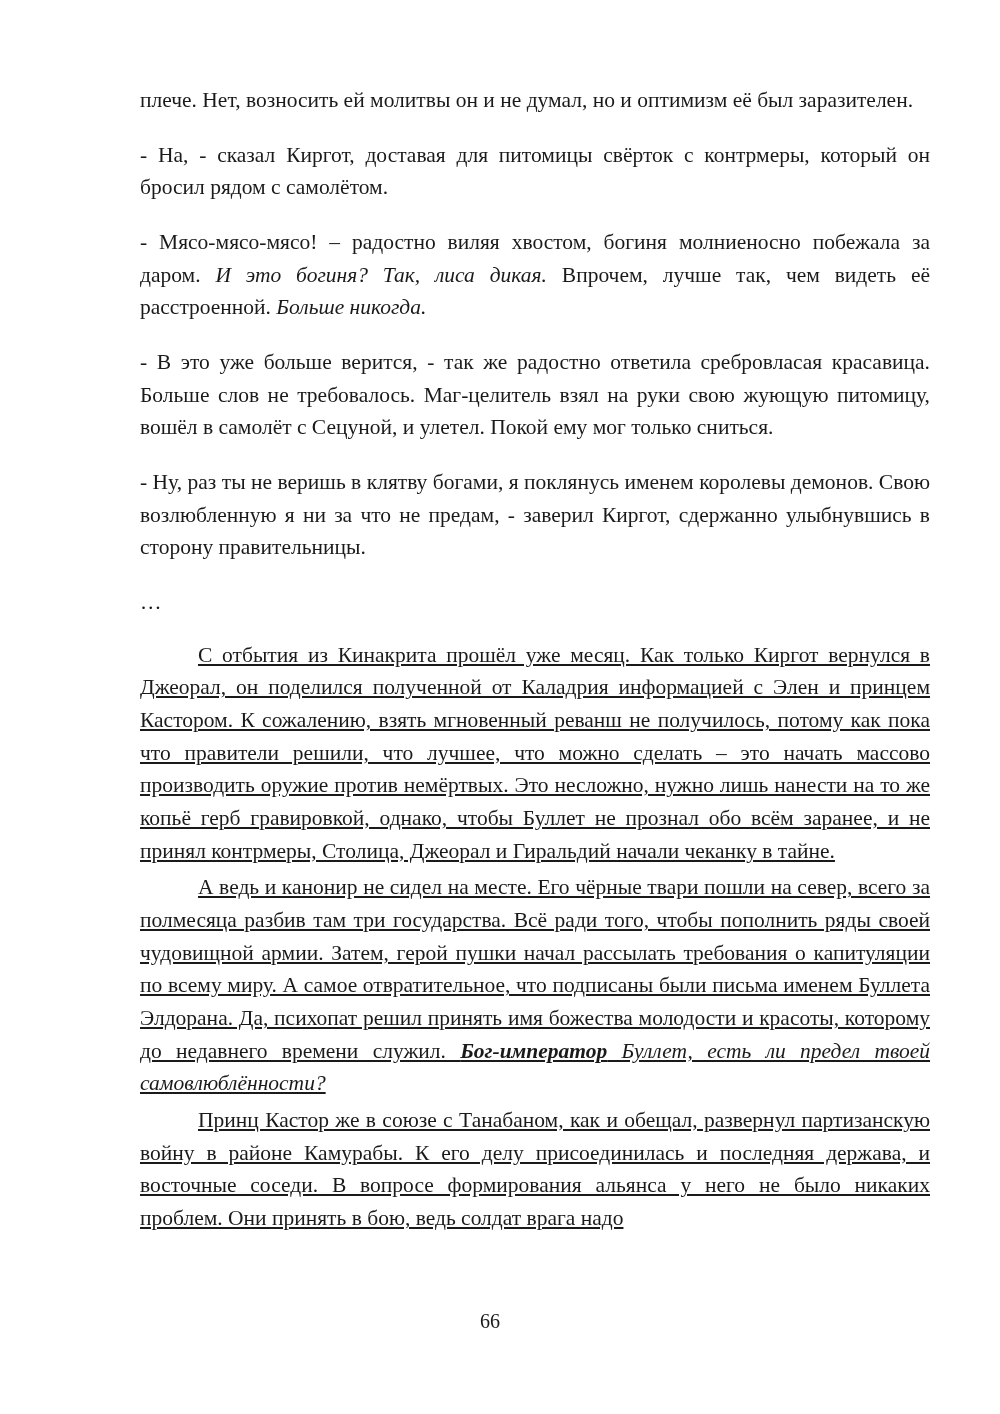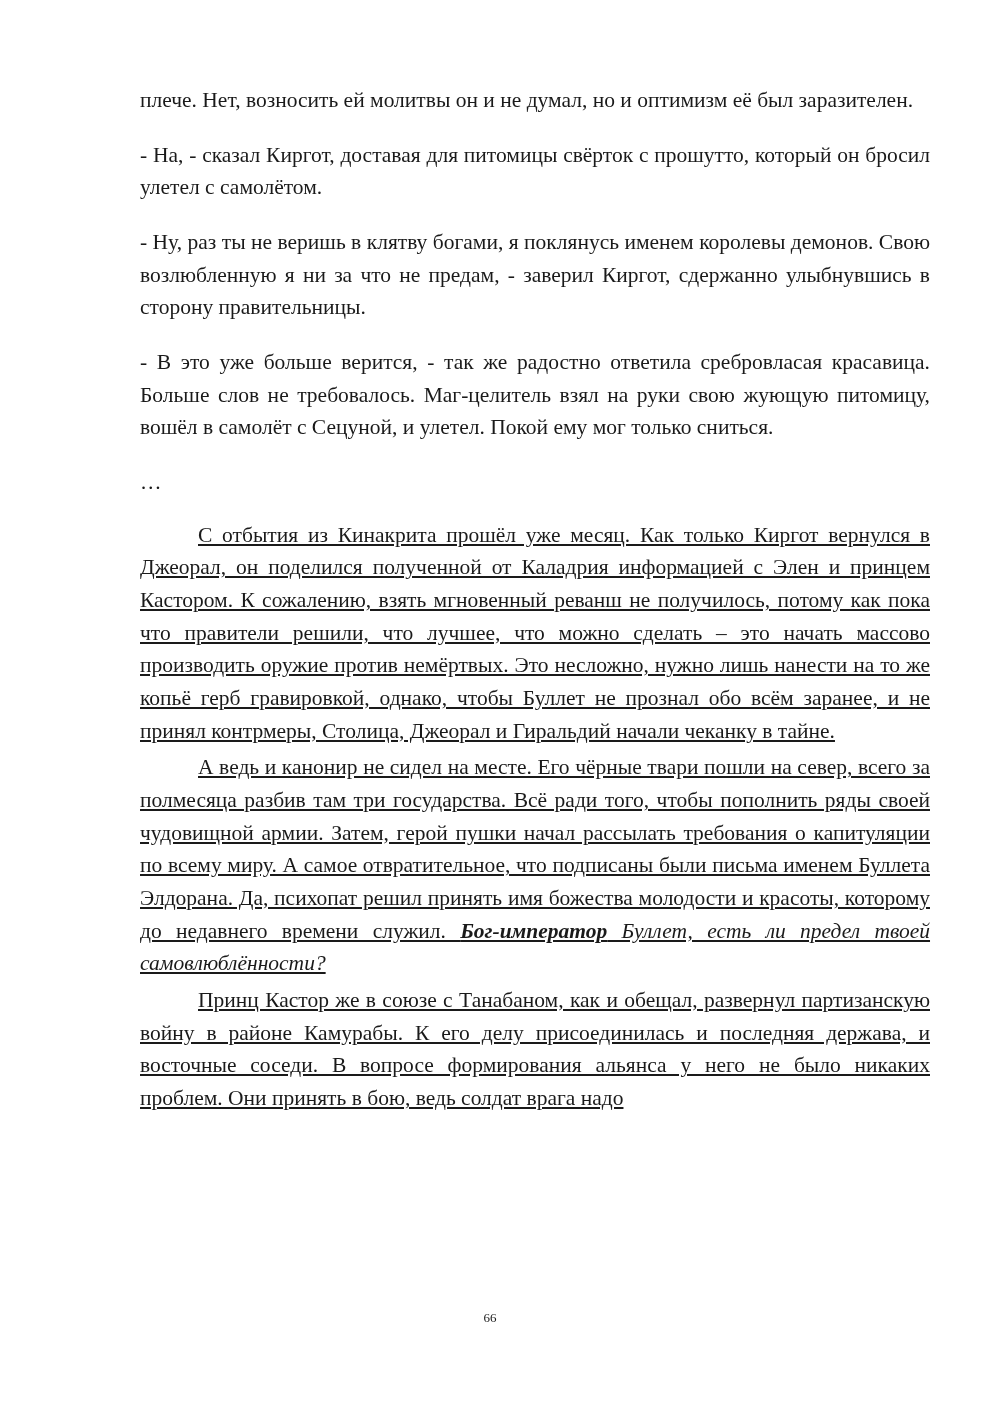--- a/index.html
+++ b/index.html
@@ -50,33 +50,34 @@
     text-align: left;
   }
   .it { font-style: italic; }
   .bi { font-style: italic; font-weight: bold; }
   .page-number {
     position: absolute;
     left: 0;
     top: 1310px;
     width: 980px;
     text-align: center;
-    font-size: 13px;
+    font-size: 20px;
     font-family: "Liberation Serif", "DejaVu Serif", serif;
     color: #1a1a1a;
   }
 </style>
 </head>
 <body>
 
 <div class="page">
   <div class="content">
       <p class="para"><span>плече. Нет, возносить ей молитвы он и не думал, но и оптимизм её был заразителен.</span></p>
-      <p class="para"><span>- На, - сказал Киргот, доставая для питомицы свёрток с прошутто, который он бросил улетел с самолётом.</span></p>
+      <p class="para"><span>- На, - сказал Киргот, доставая для питомицы свёрток с контрмеры, который он бросил рядом с самолётом.</span></p>
+      <p class="para"><span>- Мясо-мясо-мясо! – радостно виляя хвостом, богиня молниеносно побежала за даром. </span><span class="it">И это богиня? Так, лиса дикая.</span><span> Впрочем, лучше так, чем видеть её расстроенной. </span><span class="it">Больше никогда.</span></p>
+      <p class="para"><span>- В это уже больше верится, - так же радостно ответила сребровласая красавица. Больше слов не требовалось. Маг-целитель взял на руки свою жующую питомицу, вошёл в самолёт с Сецуной, и улетел. Покой ему мог только сниться.</span></p>
       <p class="para"><span>- Ну, раз ты не веришь в клятву богами, я поклянусь именем королевы демонов. Свою возлюбленную я ни за что не предам, - заверил Киргот, сдержанно улыбнувшись в сторону правительницы.</span></p>
-      <p class="para"><span>- В это уже больше верится, - так же радостно ответила сребровласая красавица. Больше слов не требовалось. Маг-целитель взял на руки свою жующую питомицу, вошёл в самолёт с Сецуной, и улетел. Покой ему мог только сниться.</span></p>
       <p class="ellipsis"><span>…</span></p>
       <p class="para indent"><span>С отбытия из Кинакрита прошёл уже месяц. Как только Киргот вернулся в Джеорал, он поделился полученной от Каладрия информацией с Элен и принцем Кастором. К сожалению, взять мгновенный реванш не получилось, потому как пока что правители решили, что лучшее, что можно сделать – это начать массово производить оружие против немёртвых. Это несложно, нужно лишь нанести на то же копьё герб гравировкой, однако, чтобы Буллет не прознал обо всём заранее, и не принял контрмеры, Столица, Джеорал и Гиральдий начали чеканку в тайне.</span></p>
       <p class="para indent"><span>А ведь и канонир не сидел на месте. Его чёрные твари пошли на север, всего за полмесяца разбив там три государства. Всё ради того, чтобы пополнить ряды своей чудовищной армии. Затем, герой пушки начал рассылать требования о капитуляции по всему миру. А самое отвратительное, что подписаны были письма именем Буллета Элдорана. Да, психопат решил принять имя божества молодости и красоты, которому до недавнего времени служил. </span><span class="bi">Бог-император</span><span class="it"> Буллет, есть ли предел твоей самовлюблённости?</span></p>
       <p class="para indent"><span>Принц Кастор же в союзе с Танабаном, как и обещал, развернул партизанскую войну в районе Камурабы. К его делу присоединилась и последняя держава, и восточные соседи. В вопросе формирования альянса у него не было никаких проблем. Они принять в бою, ведь солдат врага надо</span></p>
     </div>
   <div class="page-number">66</div>
 </div>
 
 </body></html>

